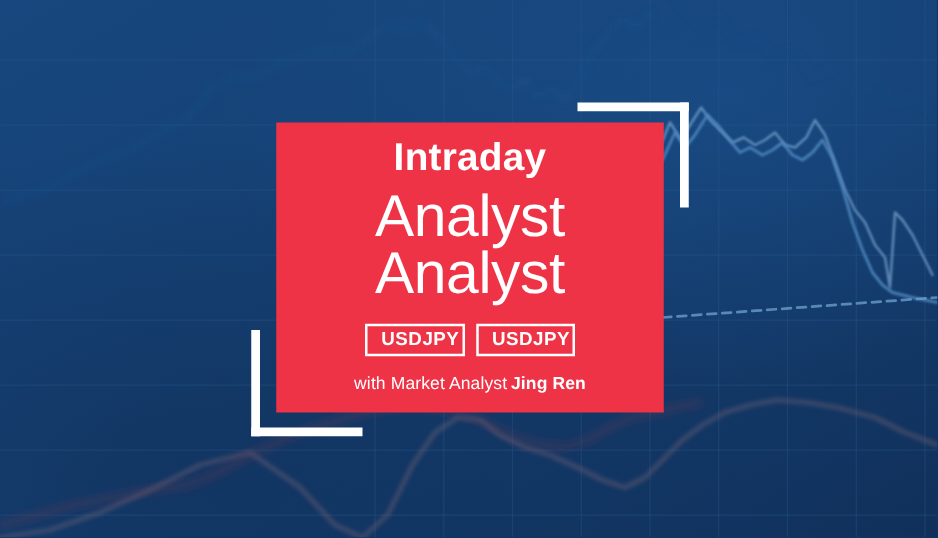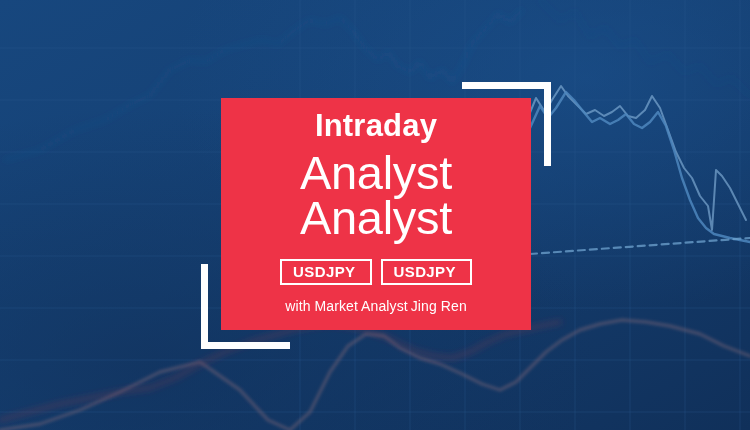--- a/index.html
+++ b/index.html
@@ -63,34 +63,34 @@
     display: flex;
     gap: 9px;
     margin-top: 18px;
   }
   .ticker-chip {
     border: 2px solid #ffffff;
     color: #ffffff;
     font-size: 15px;
     font-weight: 700;
     letter-spacing: 0.4px;
-    padding: 2px 14px 3px 11px;
+    padding: 2px 2px 3px 11px;
     line-height: 17px;
     white-space: nowrap;
   }
   #byline {
     margin-top: 13px;
     color: #ffffff;
     font-size: 14px;
     font-weight: 400;
     letter-spacing: 0.1px;
     white-space: nowrap;
   }
   #byline .analyst-name {
-    font-weight: 400;
+    font-weight: 700;
     margin-left: 3px;
   }
   
   .bracket-bar {
     position: absolute;
     background: #ffffff;
     z-index: 6;
   }
   #bracket-tr-h { left: 462px; top: 82px;  width: 89px; height: 7px; }
   #bracket-tr-v { left: 544px; top: 82px;  width: 7px;  height: 84px; }

